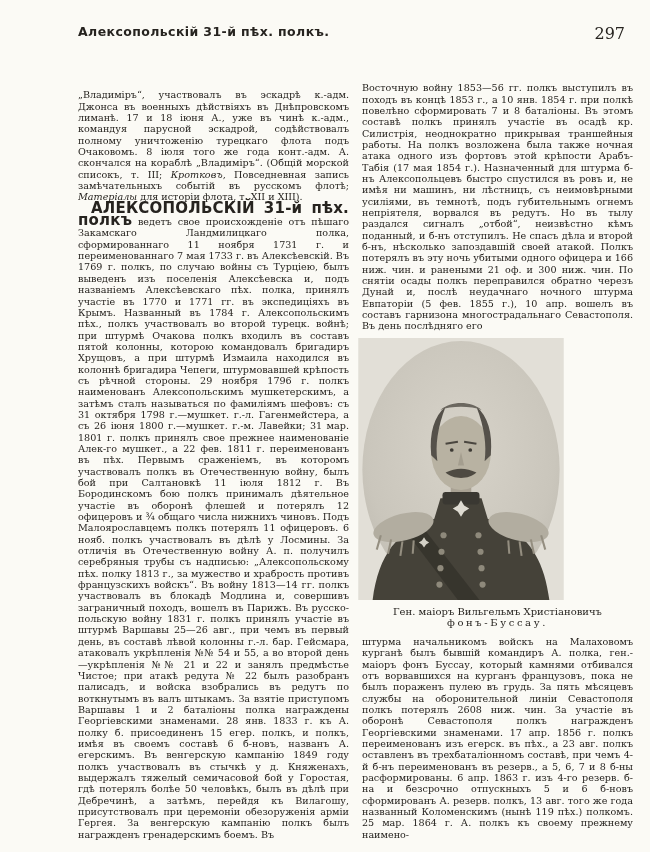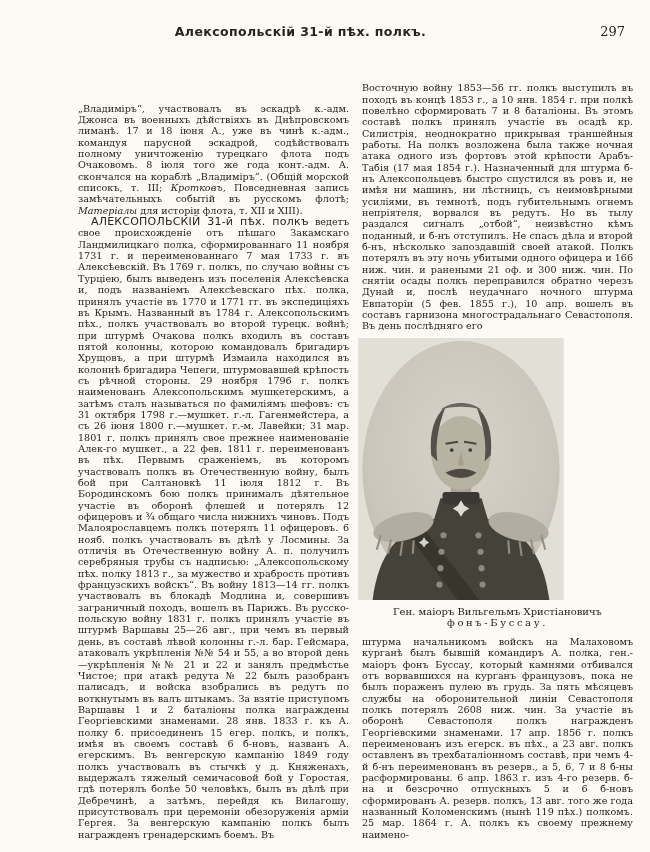--- a/index.html
+++ b/index.html
@@ -13,52 +13,51 @@
     width:650px; height:852px;
     background:#fbfaf5;
     color:#26231f;
     box-sizing:border-box;
     padding:24px 17px 0 78px;
     overflow:hidden;
   }
   .header { position:relative; height:26px; }
   .running-title {
     position:absolute; left:0; right:110px;
-    text-align:center;
     font-family:"DejaVu Sans", sans-serif;
     font-weight:bold;
     font-size:12.5px;
     letter-spacing:0.4px;
     white-space:nowrap;
   }
   .page-number {
     position:absolute; right:8px; top:0;
-    font-size:13px;
+    font-size:16px;
   }
   .columns {
     display:flex; gap:13px;
     margin-top:8px;
     height:782px;
     overflow:hidden;
     align-items:flex-end;
   }
   .col {
     width:271px;
     text-align:justify;
     font-size:9.6px;
     line-height:11.35px;
     hyphens:none;
   }
   .para { margin:0; padding:0; }
   .para + .para { margin-top:0; }
   .indent { text-indent:13px; }
   .lead {
     font-family:"DejaVu Sans", sans-serif;
-    font-weight:normal;
-    font-size:11px;
+    font-weight:bold;
+    font-size:15px;
     letter-spacing:0.2px;
   }
   .cite { font-style:italic; }
   figure.portrait {
     margin:6px 0 7px 0; padding:0; width:100%;
   }
   .photo-wrap { width:206px; margin-left:-4px; }
   .photo-wrap svg { display:block; }
   figcaption {
     margin-top:6px;

